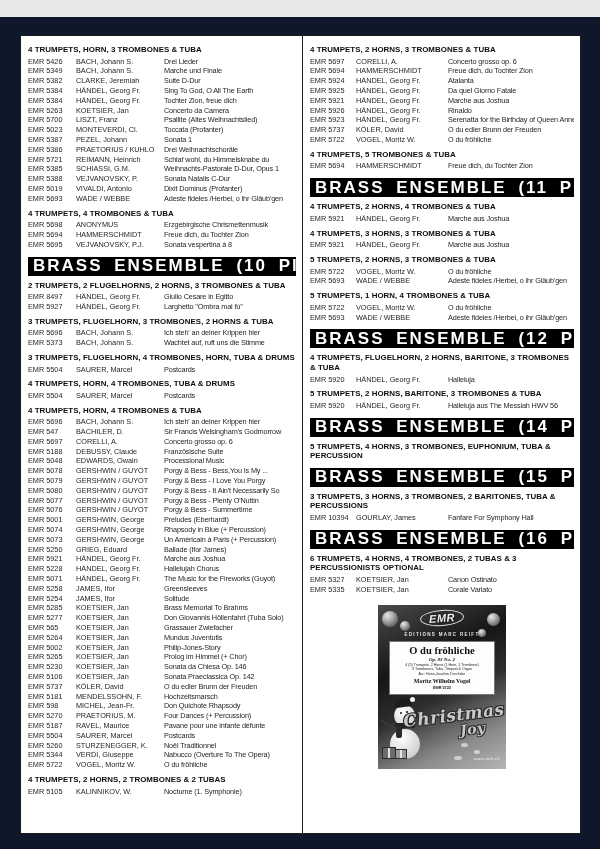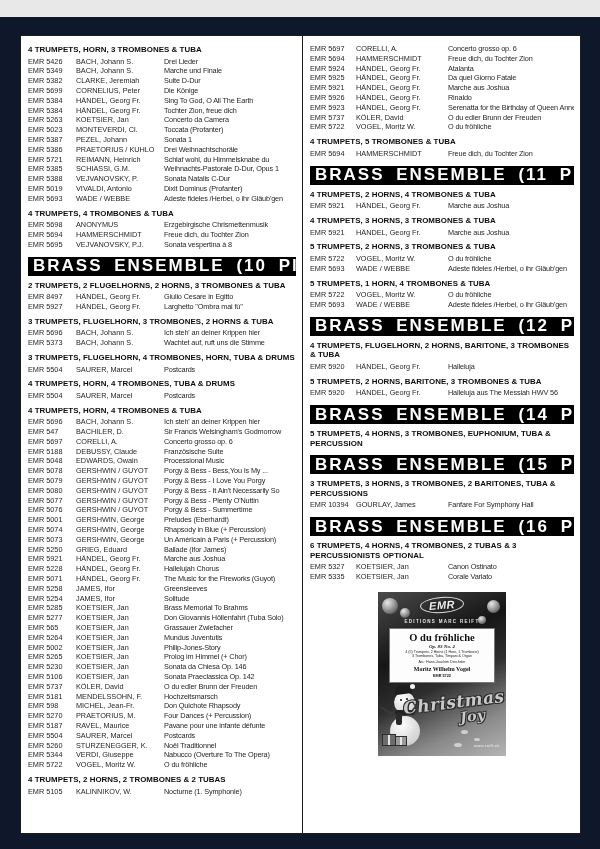--- a/index.html
+++ b/index.html
@@ -117,38 +117,38 @@
             <span class="cell-emr">EMR 5349</span>
             <span class="cell-composer">BACH, Johann S.</span>
             <span class="cell-title">Marche und Finale</span>
           </div>
           <div class="row">
             <span class="cell-emr">EMR 5382</span>
             <span class="cell-composer">CLARKE, Jeremiah</span>
             <span class="cell-title">Suite D-Dur</span>
           </div>
           <div class="row">
-            <span class="cell-emr">EMR 5699</span>
-            <span class="cell-composer">CORNELIUS, Peter</span>
-            <span class="cell-title">Die Könige</span>
-          </div>
-          <div class="row">
             <span class="cell-emr">EMR 5384</span>
             <span class="cell-composer">HÄNDEL, Georg Fr.</span>
             <span class="cell-title">Sing To God, O All The Earth</span>
           </div>
           <div class="row">
             <span class="cell-emr">EMR 5384</span>
             <span class="cell-composer">HÄNDEL, Georg Fr.</span>
             <span class="cell-title">Tochter Zion, freue dich</span>
           </div>
           <div class="row">
             <span class="cell-emr">EMR 5263</span>
             <span class="cell-composer">KOETSIER, Jan</span>
             <span class="cell-title">Concerto da Camera</span>
+          </div>
+          <div class="row">
+            <span class="cell-emr">EMR 5700</span>
+            <span class="cell-composer">LISZT, Franz</span>
+            <span class="cell-title">Psallite (Altes Weihnachtslied)</span>
           </div>
           <div class="row">
             <span class="cell-emr">EMR 5023</span>
             <span class="cell-composer">MONTEVERDI, Cl.</span>
             <span class="cell-title">Toccata (Profanter)</span>
           </div>
           <div class="row">
             <span class="cell-emr">EMR 5387</span>
             <span class="cell-composer">PEZEL, Johann</span>
             <span class="cell-title">Sonata 1</span>
@@ -418,20 +418,21 @@
           <div class="sec-heading">4 TRUMPETS, 2 HORNS, 2 TROMBONES &amp; 2 TUBAS</div>
           <div class="row">
             <span class="cell-emr">EMR 5105</span>
             <span class="cell-composer">KALINNIKOV, W.</span>
             <span class="cell-title">Nocturne (1. Symphonie)</span>
           </div>
         </div>
     </div>
     <div class="col col-right">
       <div class="blocks">
+          <div class="sec-heading">4 TRUMPETS, 2 HORNS, 3 TROMBONES &amp; TUBA</div>
           <div class="row">
             <span class="cell-emr">EMR 5697</span>
             <span class="cell-composer">CORELLI, A.</span>
             <span class="cell-title">Concerto grosso op. 6</span>
           </div>
           <div class="row">
             <span class="cell-emr">EMR 5694</span>
             <span class="cell-composer">HAMMERSCHMIDT</span>
             <span class="cell-title">Freue dich, du Tochter Zion</span>
           </div>

